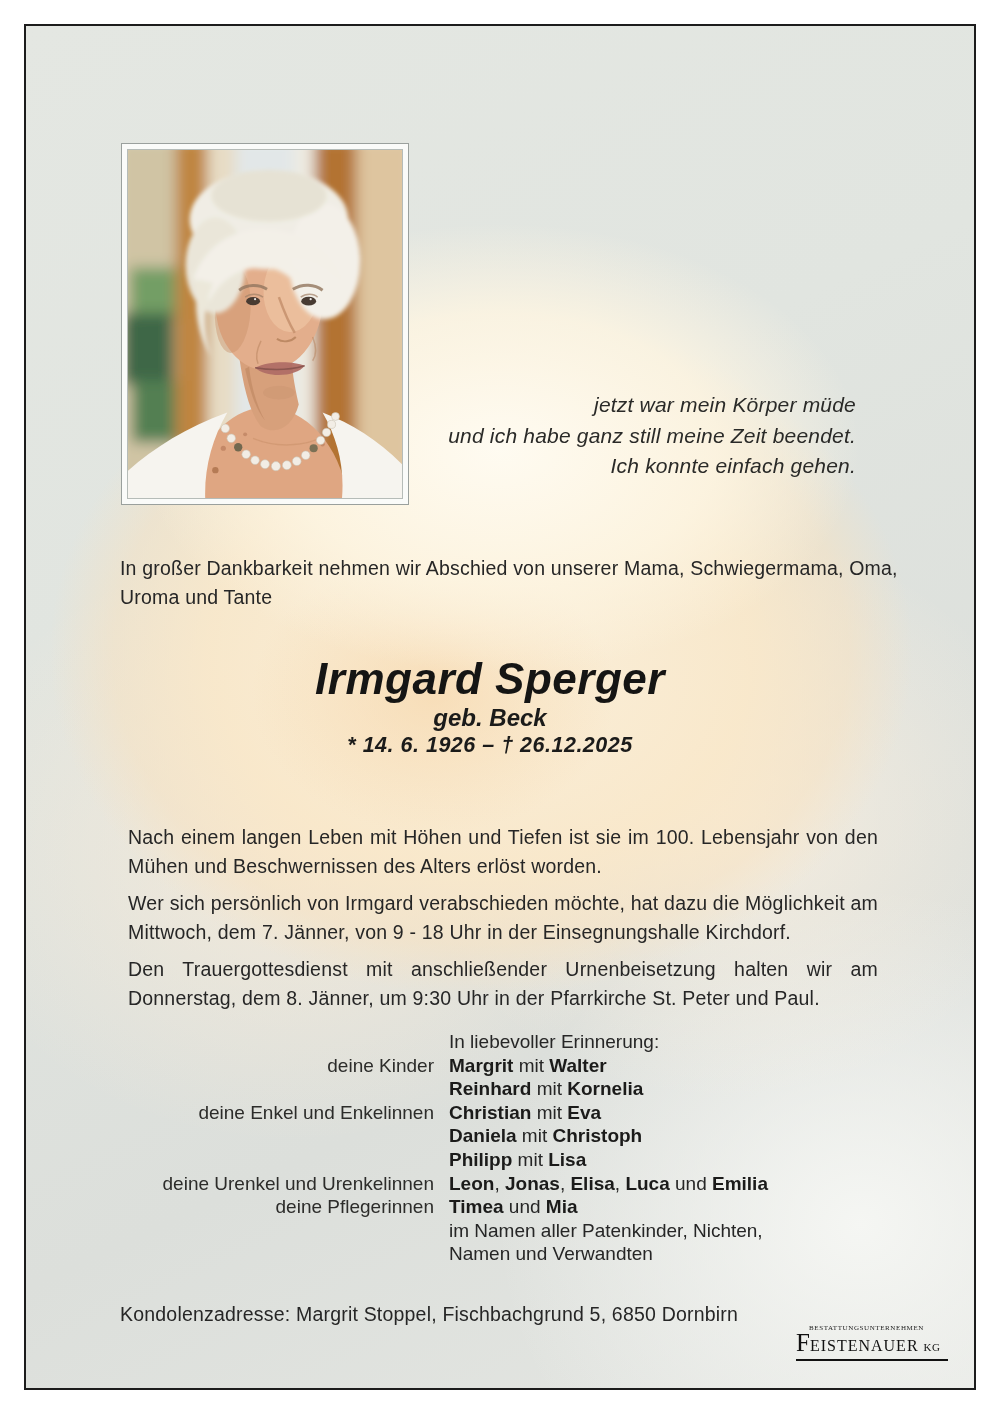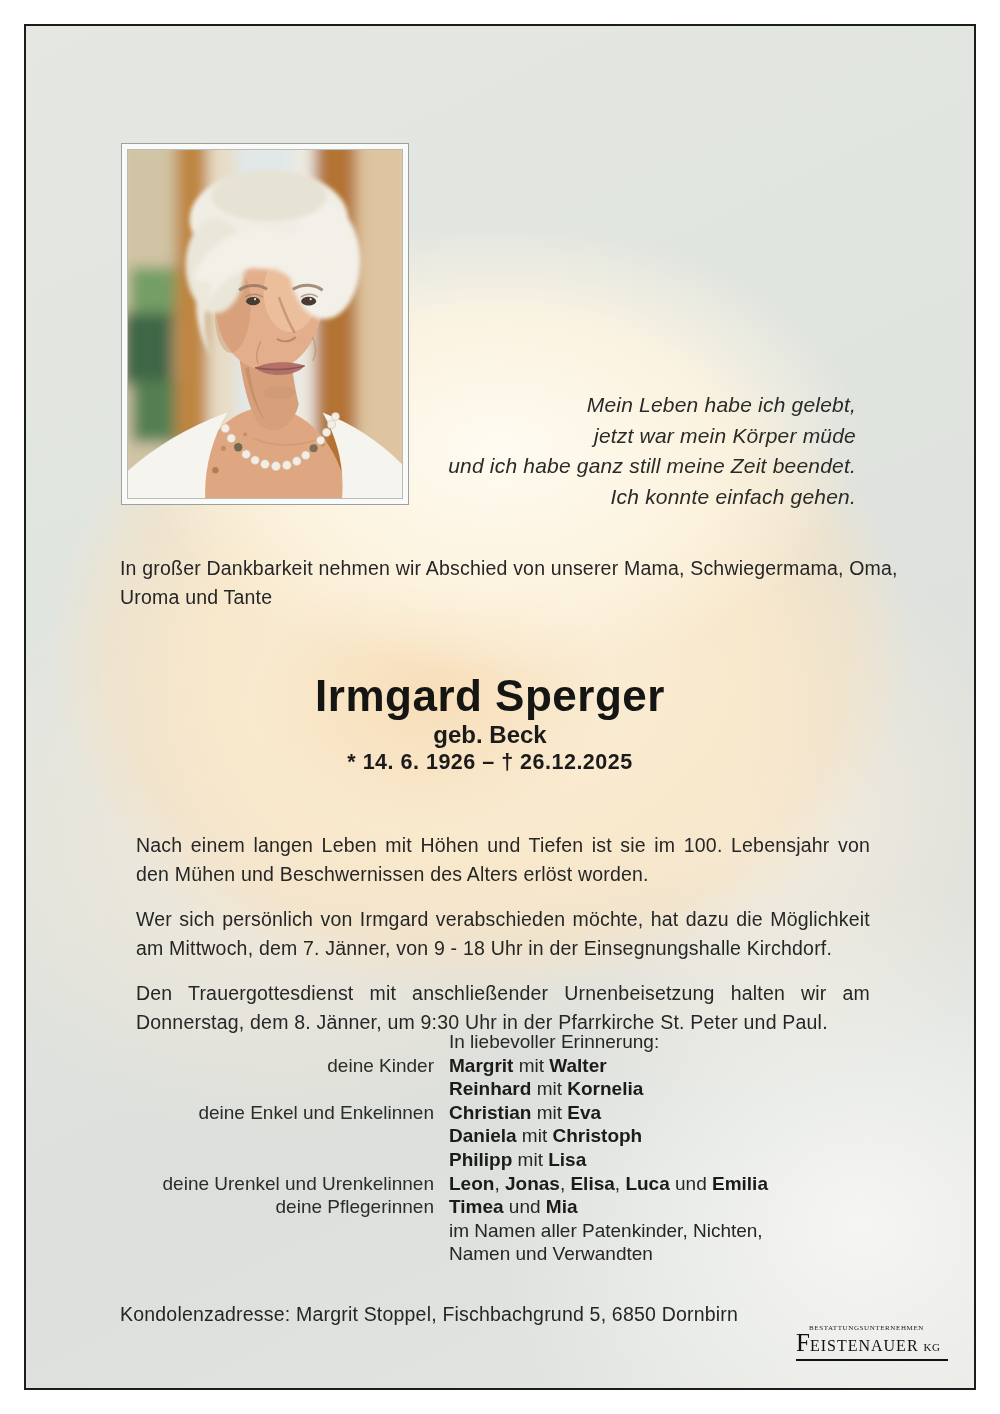--- a/index.html
+++ b/index.html
@@ -32,29 +32,29 @@
   
   .quote {
     position:absolute; top:364px; right:118px; text-align:right;
     font-style:italic; font-size:21px; line-height:30.5px; color:#2a2a28;
     letter-spacing:0.2px;
   }
   .intro {
     position:absolute; left:94px; top:528px; width:784px;
     font-size:19.5px; line-height:29px; letter-spacing:0.2px;
   }
-  .name-block { position:absolute; left:-10px; top:648px; width:100%; text-align:center; }
+  .name-block { position:absolute; left:-10px; top:631px; width:100%; text-align:center;font-style:italic; }
   .name { font-size:44px; line-height:44px; font-weight:700; color:#151514; letter-spacing:0.5px; }
   .birthname { margin-top:5px; font-size:24px; line-height:24px; font-weight:700; color:#1b1b1a; }
   .dates { margin-top:2px; font-size:21.5px; line-height:26px; font-weight:700; color:#1b1b1a; letter-spacing:0.5px; }
   .body-text {
     position:absolute; left:94px; top:789px; width:766px;
     font-size:19.5px; line-height:29px; text-align:justify; letter-spacing:0.2px;
   }
-  .body-text p { margin:16px; }
+  .body-text p { margin:8px; }
   .dateline { position:absolute; left:94px; top:951px; font-size:19.5px; line-height:29px; letter-spacing:0.2px; }
   .dateline b, .remembrance b { font-weight:700; color:#1b1b1a; }
 
   .remembrance { position:absolute; left:0; top:1004px; width:952px; font-size:19px; line-height:23.6px; }
   .rem-row { display:flex; }
   .rem-label { width:408px; flex:0 0 408px; text-align:right; color:#2c2c2a; }
   .rem-value { margin-left:15px; text-align:left; white-space:nowrap; }
 
   .condolence { position:absolute; left:94px; top:1277px; font-size:19.5px; letter-spacing:0.2px; }
 
@@ -167,21 +167,20 @@
             </g>
             <circle cx="111" cy="299" r="4.2" fill="#6b6148"></circle>
             <circle cx="187" cy="300" r="4.1" fill="#756a4e"></circle>
           </g>
           <rect x="0" y="0" width="276" height="350" fill="#f5e8d8" opacity="0.05"></rect>
         </svg>
       </div>
     </div>
 
     <div class="quote">
-        <div>Mein Leben habe ich gelebt,</div>
         <div>jetzt war mein Körper müde</div>
         <div>und ich habe ganz still meine Zeit beendet.</div>
         <div>Ich konnte einfach gehen.</div>
       </div>
 
     <div class="intro">In großer Dankbarkeit nehmen wir Abschied von unserer Mama, Schwiegermama, Oma, Uroma und Tante</div>
 
     <div class="name-block">
       <div class="name">Irmgard Sperger</div>
       <div class="birthname">geb. Beck</div>

